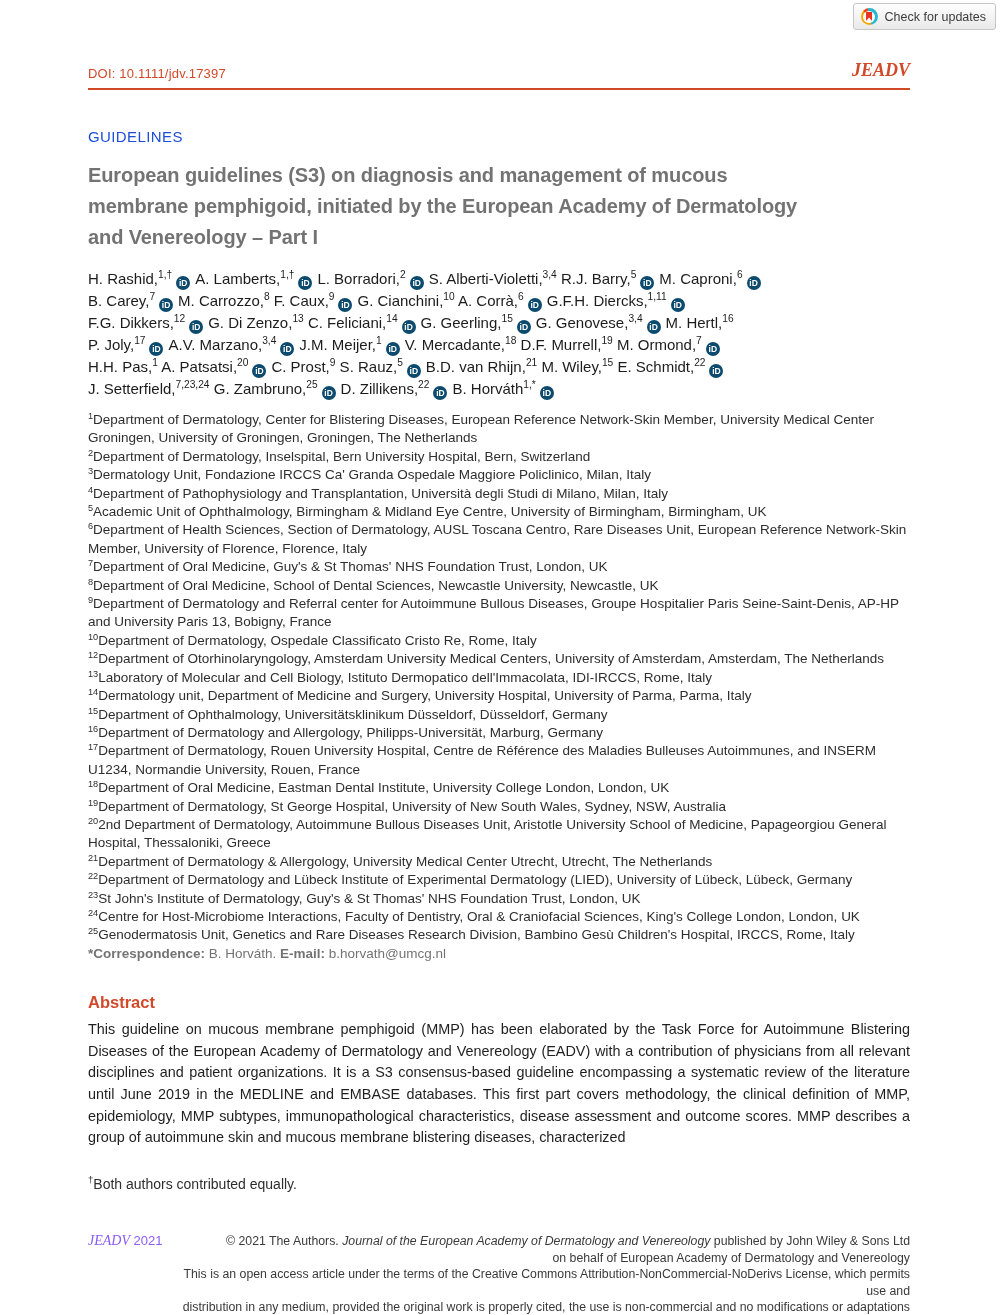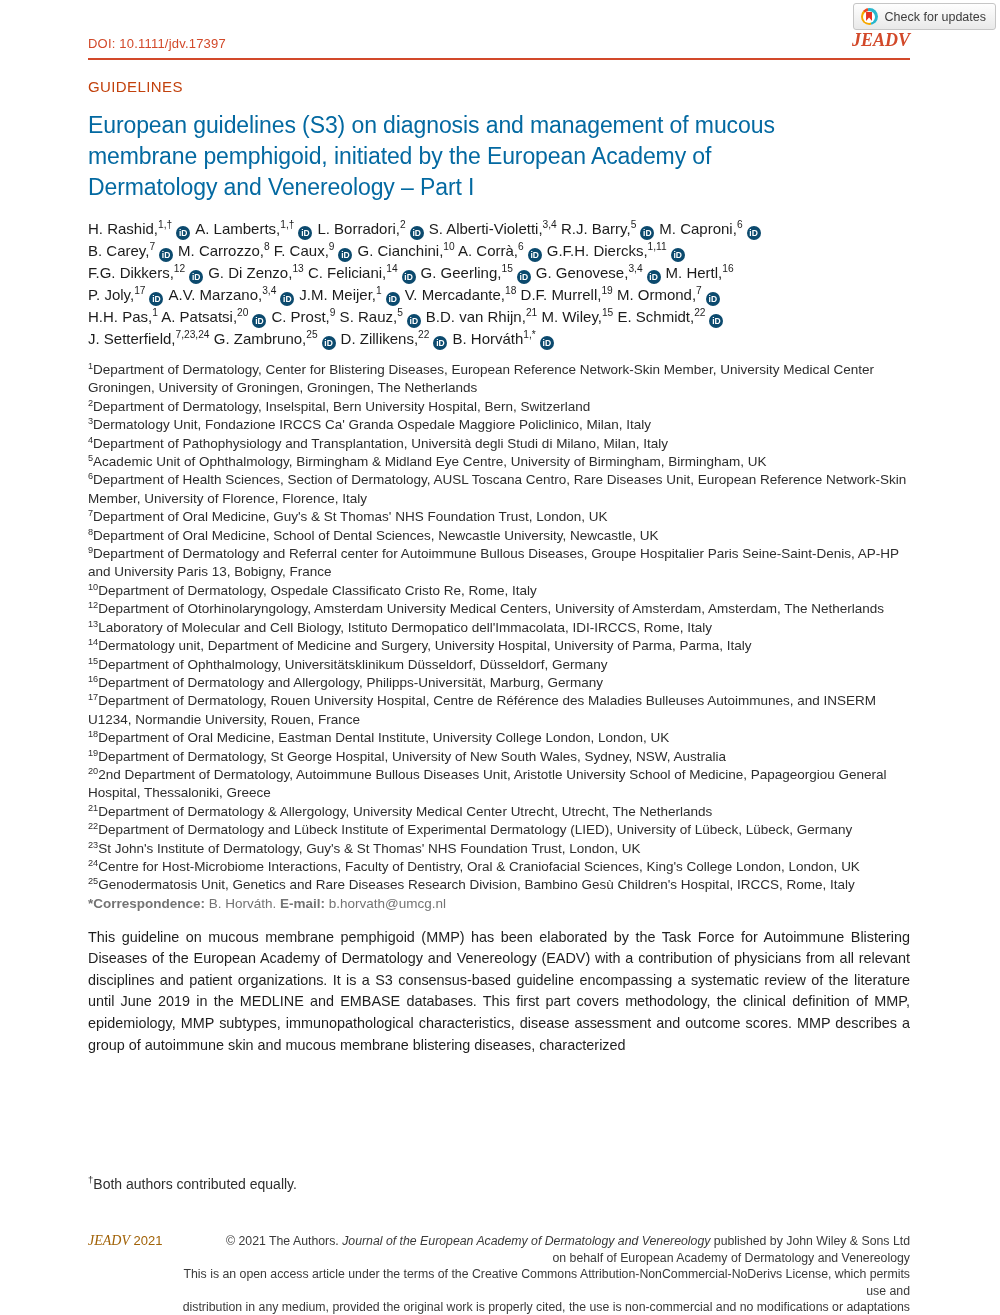--- a/index.html
+++ b/index.html
@@ -1,42 +1,42 @@
 <!DOCTYPE html>
 <html><head>
 <meta charset="utf-8">
 <style>
   html,body{margin:0;padding:0;background:#ffffff;}
   .page{position:relative;width:1000px;height:1315px;background:#fff;overflow:hidden;
         font-family:"Liberation Sans",sans-serif;color:#222;}
   .content{position:absolute;left:88px;top:0;width:822px;}
 
   
-  .hdr-row{display:flex;justify-content:space-between;align-items:flex-end;margin-top:30px;}
+  .hdr-row{display:flex;justify-content:space-between;align-items:flex-end;margin-top:60px;}
   .doi{color:#d2492a;font-size:13px;letter-spacing:.2px;}
   .jeadv-logo{font-family:"Liberation Serif",serif;font-style:italic;font-weight:700;
               font-size:18px;color:#d2492a;}
   .rule{border:0;border-top:2.5px solid #d2492a;margin:7px 0 0 0;}
 
   
   .check-btn{position:absolute;top:3px;right:4px;display:flex;align-items:center;gap:7px;
              padding:4px 9px 4px 7px;background:linear-gradient(#fefefe,#e9e9e9);
              border:1px solid #c6c6c6;border-radius:3px;cursor:pointer;}
   .check-btn .label{font-size:12.5px;color:#3c3c3c;}
   .cm-icon{position:relative;width:17px;height:17px;border-radius:50%;
            background:conic-gradient(from 200deg,#f7a800 0 115deg,#ef4823 115deg 150deg,
                       #28b7cd 150deg 330deg,#f7a800 330deg 360deg);}
   .cm-icon::before{content:"";position:absolute;inset:2.5px;background:#fff;border-radius:50%;}
   .cm-icon::after{content:"";position:absolute;left:5.5px;top:3.5px;width:6px;height:9.5px;
                   background:#e63323;clip-path:polygon(0 0,100% 0,100% 100%,50% 62%,0 100%);}
 
   
-  .section-label{margin-top:18px;color:#c2410c;font-size:15px;letter-spacing:.4px;}
-  .title{margin-top:15px;max-width:722px;font-size:23px;line-height:31px;font-weight:400;
-         color:#0369a1;letter-spacing:-.1px;}
+  .section-label{margin-top:38px;color:#1d4ed8;font-size:15px;letter-spacing:.4px;}
+  .title{margin-top:15px;max-width:722px;font-size:20px;line-height:31px;font-weight:700;
+         color:#737373;letter-spacing:-.1px;}
 
   
   .authors{margin-top:15px;font-size:15px;line-height:21px;color:#1c1c1c;}
   .author-line{white-space:nowrap;}
   sup{font-size:68%;vertical-align:super;line-height:0;}
   .orcid{display:inline-block;width:14px;height:14px;margin:0 5px 0 4px;border-radius:50%;
          background:#0c4a6e;color:#fff;font-size:8.5px;font-weight:700;text-align:center;
          line-height:14px;vertical-align:-2px;font-style:normal;cursor:pointer;}
 
   
@@ -47,21 +47,21 @@
 
   
   .abs-head{margin-top:30px;color:#d2492a;font-size:16.5px;font-weight:700;}
   .abs-text{margin-top:7px;font-size:14.4px;line-height:21.6px;color:#1f1f1f;
             text-align:justify;}
 
   
   .footnote{position:absolute;left:88px;top:1176px;font-size:14px;color:#2e2e2e;}
   .footer{position:absolute;left:88px;top:1233px;width:822px;display:flex;
           justify-content:space-between;align-items:flex-start;}
-  .footer-left{font-size:13px;color:#a16207;white-space:nowrap;}
+  .footer-left{font-size:13px;color:#8b5cf6;white-space:nowrap;}
   .footer-left .fj{font-family:"Liberation Serif",serif;font-style:italic;font-size:14px;}
   .footer-right{flex:1;text-align:right;font-size:12.3px;line-height:16.5px;color:#3a3a3a;}
   .footer-right i{font-style:italic;}
 </style>
 </head>
 <body>
 
 <div class="page">
 
   <div class="check-btn">
@@ -112,20 +112,21 @@
         <p class="aff"><sup>20</sup>2nd Department of Dermatology, Autoimmune Bullous Diseases Unit, Aristotle University School of Medicine, Papageorgiou General Hospital, Thessaloniki, Greece</p>
         <p class="aff"><sup>21</sup>Department of Dermatology &amp; Allergology, University Medical Center Utrecht, Utrecht, The Netherlands</p>
         <p class="aff"><sup>22</sup>Department of Dermatology and Lübeck Institute of Experimental Dermatology (LIED), University of Lübeck, Lübeck, Germany</p>
         <p class="aff"><sup>23</sup>St John's Institute of Dermatology, Guy's &amp; St Thomas' NHS Foundation Trust, London, UK</p>
         <p class="aff"><sup>24</sup>Centre for Host-Microbiome Interactions, Faculty of Dentistry, Oral &amp; Craniofacial Sciences, King's College London, London, UK</p>
         <p class="aff"><sup>25</sup>Genodermatosis Unit, Genetics and Rare Diseases Research Division, Bambino Gesù Children's Hospital, IRCCS, Rome, Italy</p>
       </div>
 
     <p class="corr"><b>*Correspondence:</b><span> B. Horváth. </span><b>E-mail:</b><span> b.horvath@umcg.nl</span></p>
 
+    <div class="abs-head">Abstract</div>
     <div class="abs-text">This guideline on mucous membrane pemphigoid (MMP) has been elaborated by the Task Force for Autoimmune Blistering Diseases of the European Academy of Dermatology and Venereology (EADV) with a contribution of physicians from all relevant disciplines and patient organizations. It is a S3 consensus-based guideline encompassing a systematic review of the literature until June 2019 in the MEDLINE and EMBASE databases. This first part covers methodology, the clinical definition of MMP, epidemiology, MMP subtypes, immunopathological characteristics, disease assessment and outcome scores. MMP describes a group of autoimmune skin and mucous membrane blistering diseases, characterized</div>
   </div>
 
   <div class="footnote"><sup>†</sup><span>Both authors contributed equally.</span></div>
 
   <div class="footer">
     <div class="footer-left">
       <span class="fj">JEADV</span><span> 2021</span>
     </div>
     <div class="footer-right">

